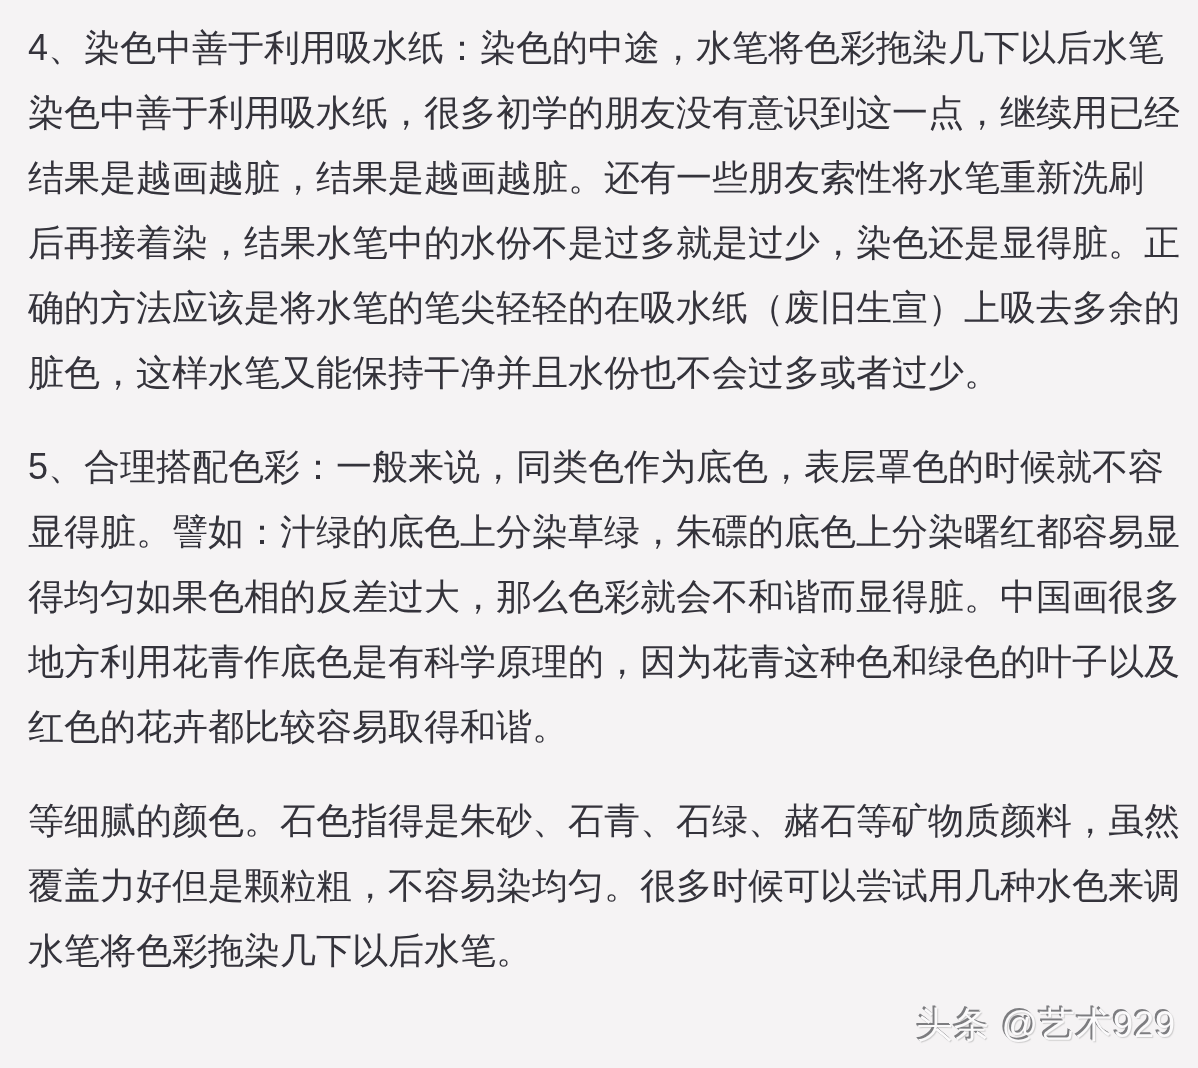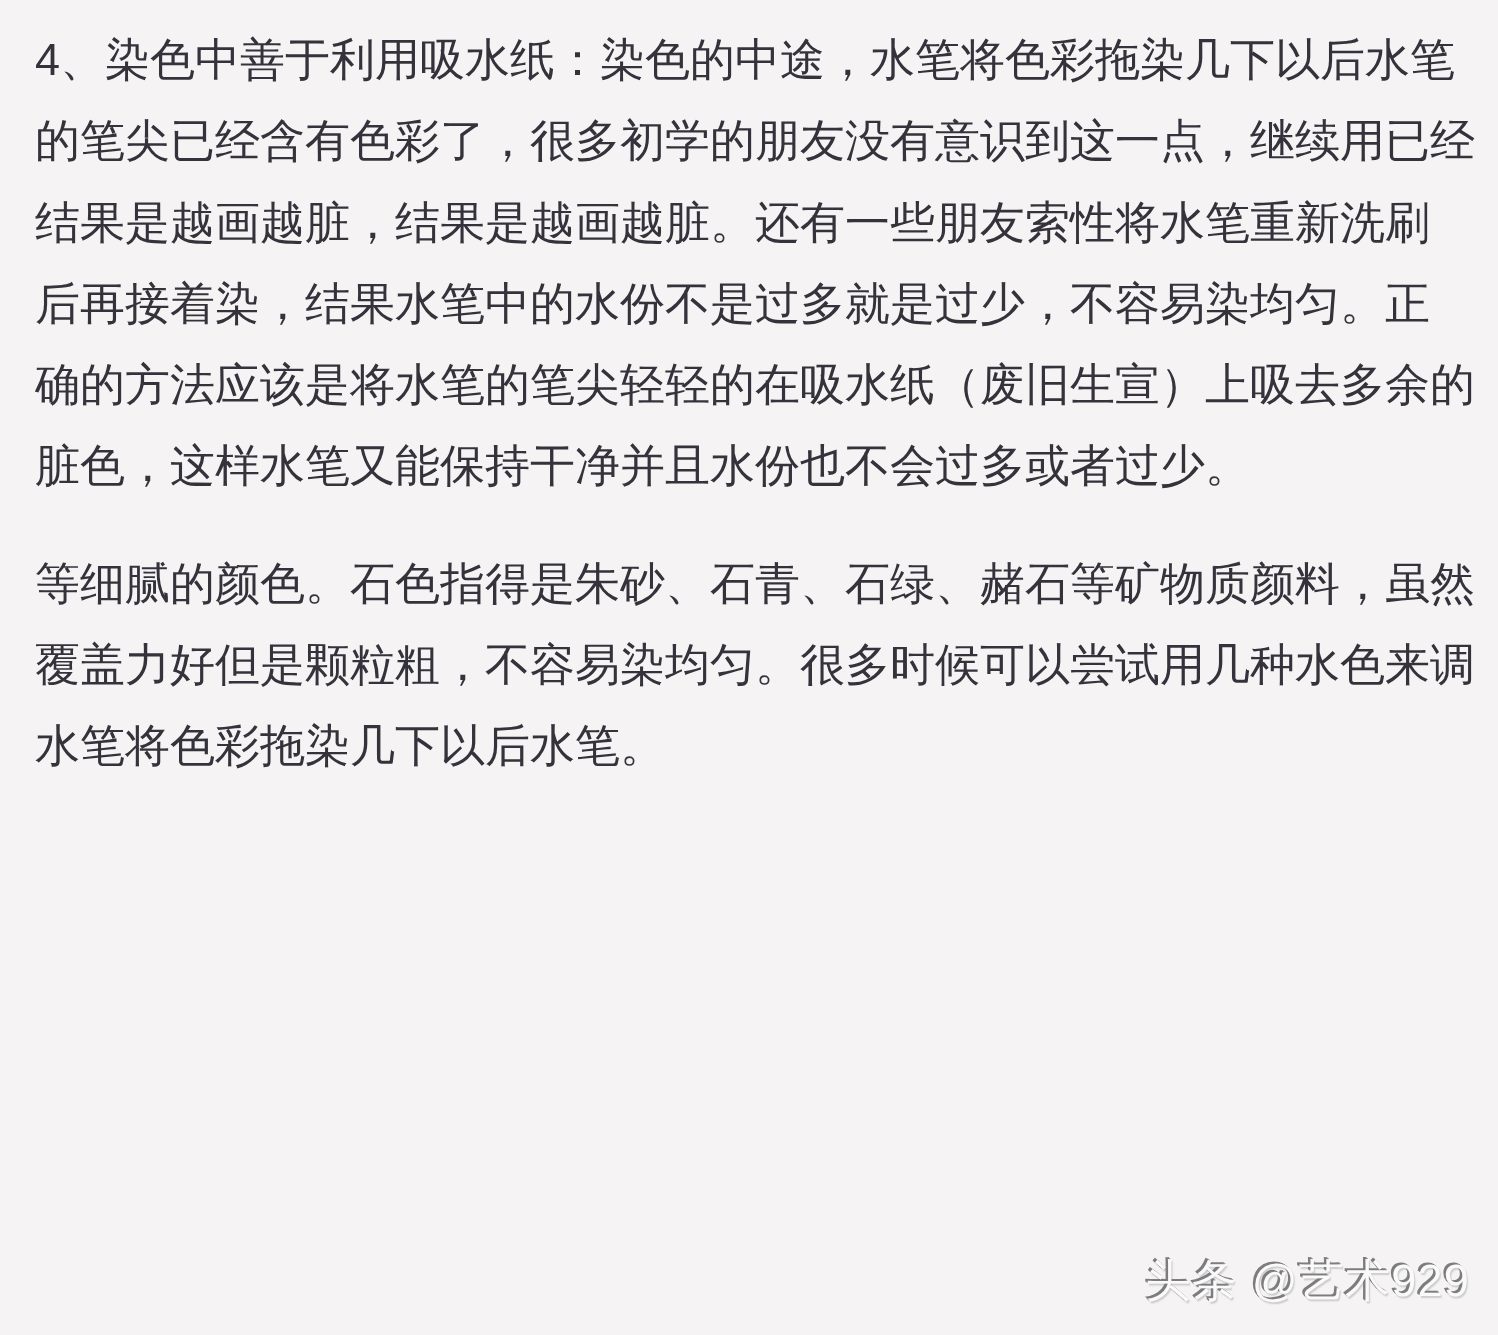--- a/index.html
+++ b/index.html
@@ -47,27 +47,34 @@
       1px 1px 1px rgba(160,160,160,0.45);
   }
 </style>
 </head>
 <body>
 
 <div class="doc">
 
   <div class="para">
     <div class="line">4、染色中善于利用吸水纸：染色的中途，水笔将色彩拖染几下以后水笔</div>
-    <div class="line">的笔尖已经含有色彩了，很多初学的朋友没有意识到这一点，继续用已经</div>
+    <div class="line">染色中善于利用吸水纸，很多初学的朋友没有意识到这一点，继续用已经</div>
     <div class="line">结果是越画越脏，结果是越画越脏。还有一些朋友索性将水笔重新洗刷</div>
-    <div class="line">后再接着染，结果水笔中的水份不是过多就是过少，不容易染均匀。正</div>
+    <div class="line">后再接着染，结果水笔中的水份不是过多就是过少，染色还是显得脏。正</div>
     <div class="line">确的方法应该是将水笔的笔尖轻轻的在吸水纸（废旧生宣）上吸去多余的</div>
     <div class="line">脏色，这样水笔又能保持干净并且水份也不会过多或者过少。</div>
   </div>
 
+  <div class="para">
+    <div class="line">5、合理搭配色彩：一般来说，同类色作为底色，表层罩色的时候就不容</div>
+    <div class="line">显得脏。譬如：汁绿的底色上分染草绿，朱磦的底色上分染曙红都容易显</div>
+    <div class="line">得均匀如果色相的反差过大，那么色彩就会不和谐而显得脏。中国画很多</div>
+    <div class="line">地方利用花青作底色是有科学原理的，因为花青这种色和绿色的叶子以及</div>
+    <div class="line">红色的花卉都比较容易取得和谐。</div>
+  </div>
 
   <div class="para">
     <div class="line">等细腻的颜色。石色指得是朱砂、石青、石绿、赭石等矿物质颜料，虽然</div>
     <div class="line">覆盖力好但是颗粒粗，不容易染均匀。很多时候可以尝试用几种水色来调</div>
     <div class="line">水笔将色彩拖染几下以后水笔。</div>
   </div>
 
 </div>
 
 <div class="watermark">头条 @艺术929</div>

